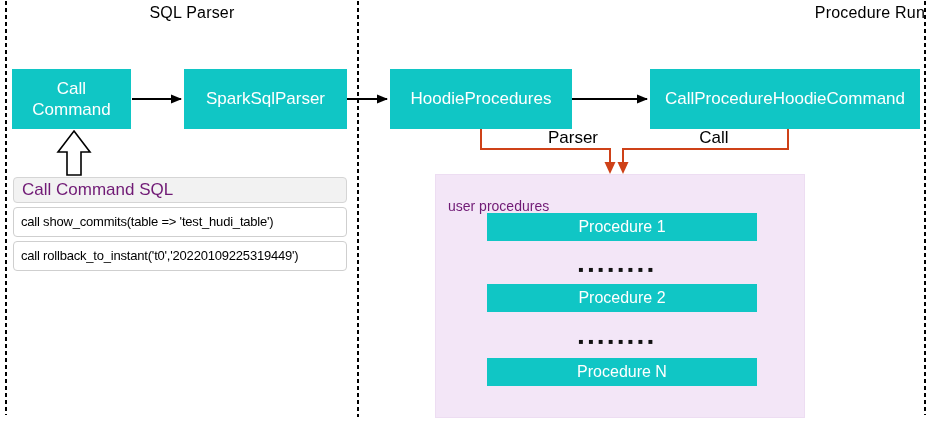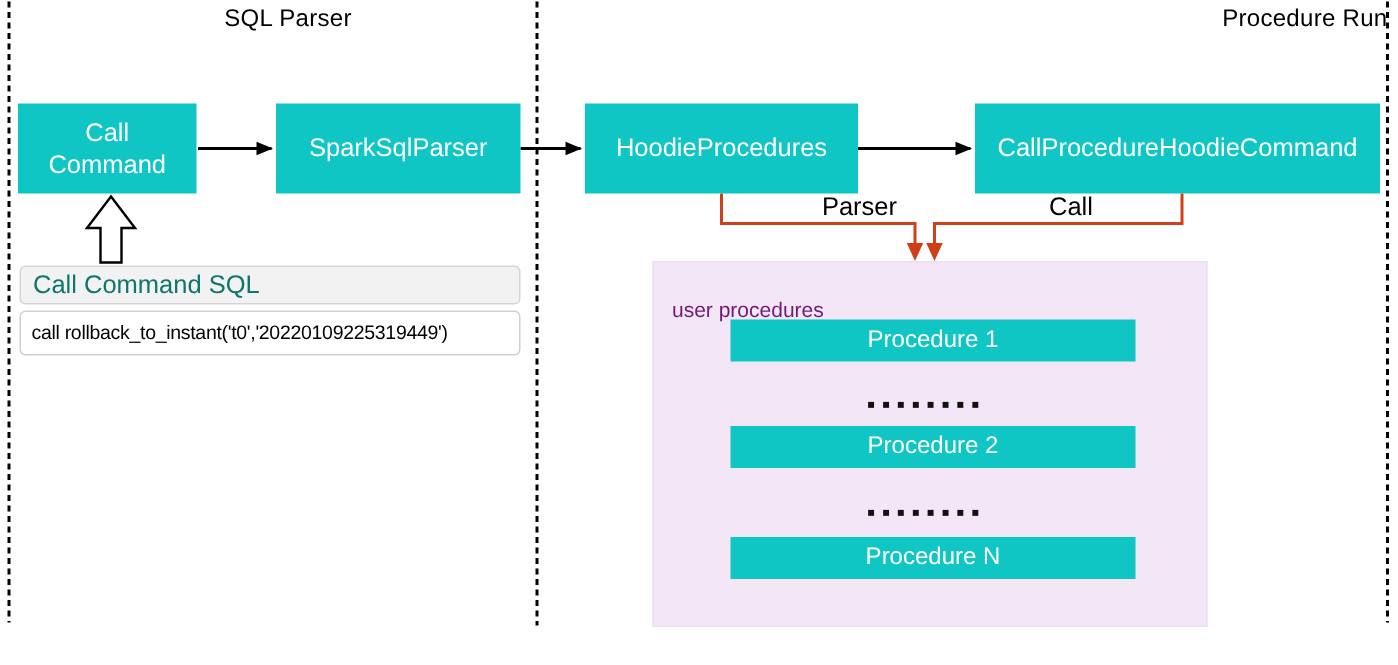--- a/index.html
+++ b/index.html
@@ -67,21 +67,21 @@
     flex-direction: column;
   }
   .sql-panel-header {
     height: 26px;
     background: #F2F2F2;
     border: 1px solid #D5D5D5;
     border-radius: 4px;
     font-size: 17px;
     line-height: 24px;
     padding-left: 8px;
-    color: #0f766e;
+    color: #701a75;
   }
   .sql-row {
     margin-top: 4px;
     height: 30px;
     background: #ffffff;
     border: 1px solid #CFCFCF;
     border-radius: 4px;
     font-size: 13px;
     line-height: 28px;
     padding-left: 7px;
@@ -166,20 +166,21 @@
 Command</div>
   <div class="node node-hoodieproc">HoodieProcedures</div>
   <div class="node node-sparksql">SparkSqlParser</div>
   <div class="node node-callproccmd">CallProcedureHoodieCommand</div>
 
   <div class="edge-label label-build">Parser</div>
   <div class="edge-label label-call">Call</div>
 
   <div class="sql-panel">
     <div class="sql-panel-header">Call Command SQL</div>
+    <div class="sql-row">call show_commits(table =&gt; 'test_hudi_table')</div>
     <div class="sql-row">call rollback_to_instant('t0','20220109225319449')</div>
   </div>
 
   <div class="user-proc-panel">
     <div class="user-proc-label">user procedures</div>
     <div class="proc-box proc-1">Procedure 1</div>
     <div class="dots-row dots-1">▪▪▪▪▪▪▪▪</div>
     <div class="proc-box proc-2">Procedure 2</div>
     <div class="dots-row dots-2">▪▪▪▪▪▪▪▪</div>
     <div class="proc-box proc-n">Procedure N</div>

